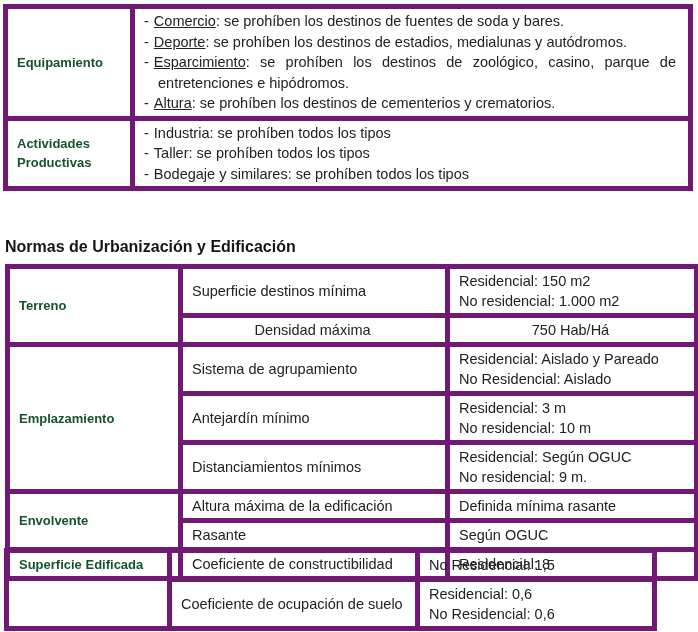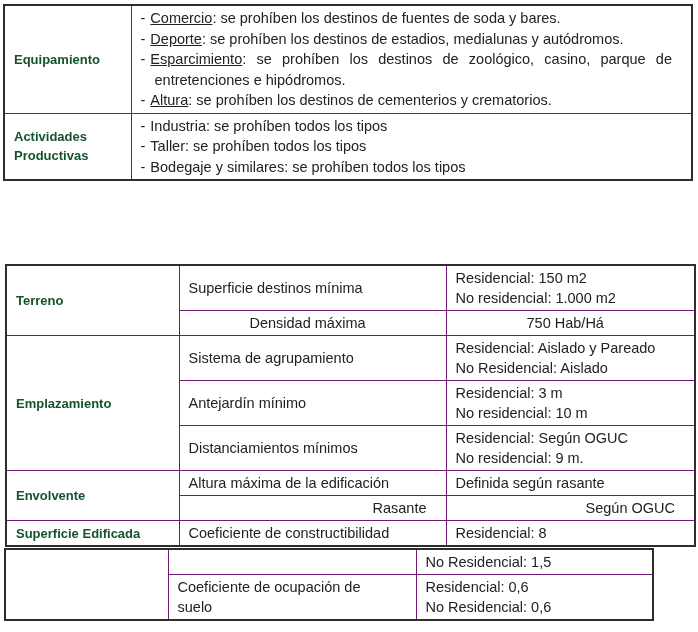--- a/index.html
+++ b/index.html
@@ -7,43 +7,43 @@
     position:relative;width:698px;height:632px;background:#ffffff;
     font-family:"Liberation Sans","DejaVu Sans",sans-serif;
     color:#222222;font-size:14.5px;line-height:20px;
     overflow:hidden;
   }
   table.doc{
     position:absolute;border-collapse:collapse;table-layout:fixed;
     border:2px solid #2d2d2d;
   }
   table.doc td{
-    border:1px solid #701a75;vertical-align:middle;
-    padding:2px 19px 2px 9px;overflow:hidden;
+    border:5px solid #701a75;vertical-align:middle;
+    padding:2px 12px 2px 9px;overflow:hidden;
   }
   td.lab{font-weight:bold;color:#14532d;font-size:13px;line-height:19px;padding-left:8px;}
   td.txt{padding:3px 9px 3px 10px;}
   .bullet{
     text-align:justify;padding-left:14px;text-indent:-14px;line-height:20.5px;
   }
   .dash{margin-right:5px;}
   .term{text-decoration:underline;}
   td.param{padding-left:10px;font-size:14.5px;}
   td.val{padding-left:9px;}
   .vline{line-height:20px;white-space:nowrap;}
   .heading{
     position:absolute;left:5px;top:236px;margin:0;
     font-size:16px;font-weight:bold;color:#161616;line-height:22px;
   }
   
   #t1{left:3px;top:4px;width:690px;}
   #t1 .r1{height:105px;} #t1 .r2{height:65px;} #t1 .r3{height:37px;}
   #t2{left:5px;top:264px;width:689px;}
   #t2 .h43{height:40px;} #t2 .h24{height:21px;text-align:center;} #t2 .h44{height:41px;margin-left:16px;}
-  #t2 .h25{height:22px;} #t2 .h23{height:20px;text-align:right;} #t2 .h28{height:17px;}
+  #t2 .h25{height:22px;} #t2 .h23{height:20px;} #t2 .h28{height:17px;}
   #t3{left:4px;top:548px;width:648px;}
   #t3 .h25{height:22px;} #t3 .h38{height:35px;}
 </style>
 </head>
 <body>
 
 <div class="page">
 
   <table class="doc" id="t1">
     <colgroup>
@@ -64,20 +64,21 @@
       <td class="lab">Actividades Productivas</td>
       <td class="txt">
         <div class="bullet"><span class="dash">-</span><span>Industria: se prohíben todos los tipos</span></div>
         <div class="bullet"><span class="dash">-</span><span>Taller: se prohíben todos los tipos</span></div>
         <div class="bullet"><span class="dash">-</span><span>Bodegaje y similares: se prohíben todos los tipos</span></div>
       </td>
     </tr>
   </tbody>
     </table>
 
+  <h2 class="heading">Normas de Urbanización y Edificación</h2>
 
   <table class="doc" id="t2">
     <colgroup>
         <col style="width:173px">
         <col style="width:267px">
         <col style="width:249px">
       </colgroup>
     <tbody>
         <tr class="h43">
       <td class="lab" rowspan="2">Terreno</td>
@@ -112,21 +113,21 @@
       <td class="param">Distanciamientos mínimos</td>
       <td class="val">
         <div class="vline">Residencial: Según OGUC</div>
         <div class="vline">No residencial: 9 m.</div>
       </td>
     </tr>
     <tr class="h25">
       <td class="lab" rowspan="2">Envolvente</td>
       <td class="param">Altura máxima de la edificación</td>
       <td class="val">
-        <div class="vline">Definida según rasante</div>
+        <div class="vline">Definida mínima rasante</div>
       </td>
     </tr>
     <tr class="h23">
       <td class="param">Rasante</td>
       <td class="val">
         <div class="vline">Según OGUC</div>
       </td>
     </tr>
     <tr class="h28">
       <td class="lab">Superficie Edificada</td>

